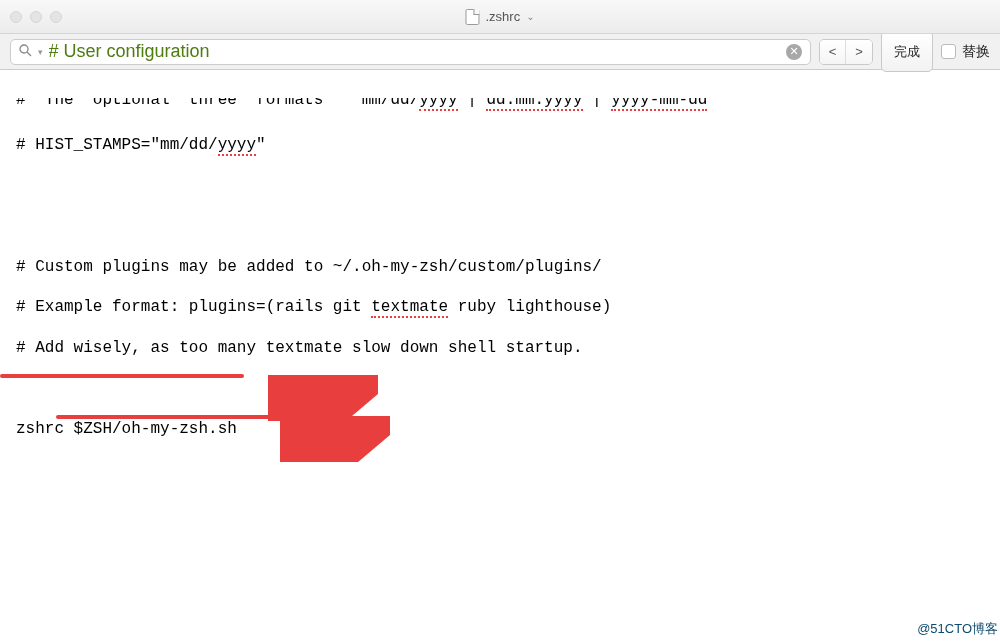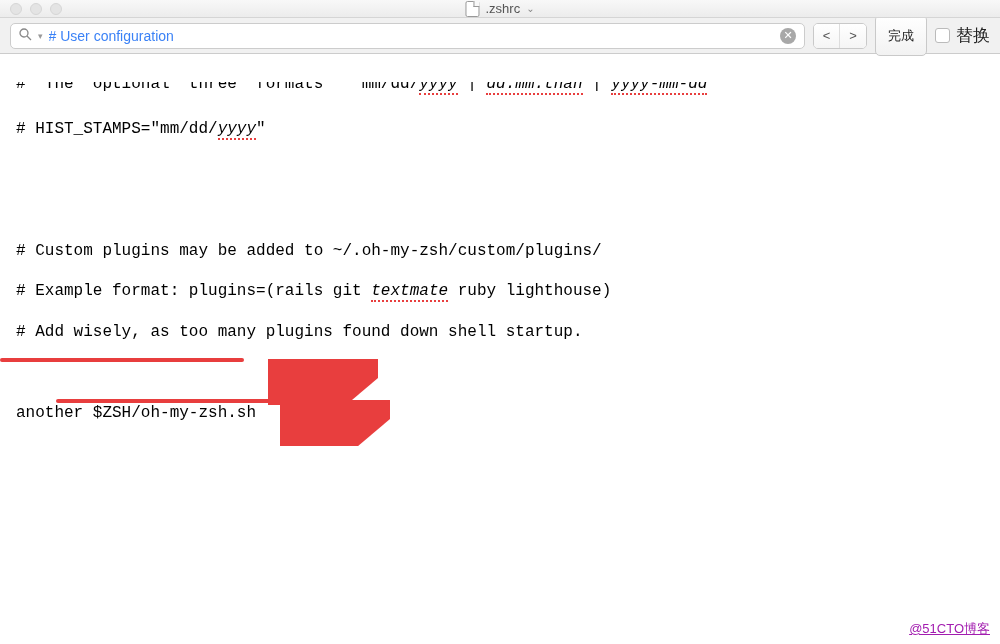--- a/index.html
+++ b/index.html
@@ -5,21 +5,21 @@
     * { margin: 0; padding: 0; box-sizing: border-box; }
     body {
       font-family: -apple-system, BlinkMacSystemFont, "Helvetica Neue", sans-serif;
       background: #fff;
       width: 1000px;
       height: 644px;
       overflow: hidden;
       position: relative;
     }
     .titlebar {
-      height: 18px;
+      height: 34px;
       background: linear-gradient(#f8f8f8, #ececec);
       border-bottom: 1px solid #d5d5d5;
       display: flex;
       align-items: center;
       padding: 4px 10px;
       position: relative;
     }
     .traffic-lights { display: flex; gap: 8px; }
     .traffic-light {
       width: 12px; height: 12px; border-radius: 50%;
@@ -53,21 +53,21 @@
       flex: 1; height: 26px;
       background: #fff; border: 1px solid #ccc;
       border-radius: 5px;
       display: flex; align-items: center;
       padding: 0 8px; gap: 6px;
     }
     .search-icon { color: #888; font-size: 14px; }
     .search-dd { color: #999; font-size: 9px; }
     .search-input {
       flex: 1; border: none; outline: none;
-      font-size: 14px; color: #3b82f6;
+      font-size: 18px; color: #4d7c0f;
       background: transparent;
     }
     .clear-btn {
       width: 16px; height: 16px; border-radius: 50%;
       background: #a8a8a8; color: #fff;
       display: flex; align-items: center; justify-content: center;
       font-size: 11px; cursor: pointer;
     }
     .nav-btns {
       display: flex; border: 1px solid #c9c9c9;
@@ -82,59 +82,59 @@
     .nav-btn:first-child { border-right: 1px solid #ddd; }
     .done-btn {
       height: 41px; padding: 5px 12px;
       border: 1px solid #c9c9c9; border-radius: 5px;
       background: linear-gradient(#fff, #f2f2f2);
       font-size: 13px; color: #222;
       display: flex; align-items: center; cursor: pointer;
     }
     .replace-group {
       display: flex; align-items: center; gap: 6px;
-      font-size: 17px; color: #222;
+      font-size: 14px; color: #222;
     }
     .replace-cb {
       width: 15px; height: 15px;
       border: 1px solid #bbb; border-radius: 3px;
       background: #fff;
     }
     .editor {
       padding: 8px 16px;
       font-family: "Andale Mono", "Menlo", "Courier New", monospace;
       font-size: 16px;
       line-height: 1.27;
       color: #000;
       white-space: pre;
       position: relative;
     }
     .line { position: relative; }
-    .spell-error { border-bottom: 2px dotted #e83e3e; font-style: italic; }
+    .spell-error { border-bottom: 2px dotted #e83e3e; }
     .truncated-top {
       position: relative;
       overflow: hidden;
       height: 16px;
     }
     .truncated-top .line { position: absolute; top: -8px; }
     .annotation-layer {
       position: absolute; top: 0; left: 0; width: 100%; height: 100%;
       pointer-events: none;
     }
     .red-underline {
       position: absolute; height: 4px; background: #e83e3e;
       border-radius: 2px;
     }
     .arrow {
       position: absolute;
     }
     .arrow svg { display: block; }
     .watermark {
-      position: absolute; bottom: 6px; right: 10px;
-      color: #a21caf; font-size: 13px; text-decoration: underline;
+      position: absolute; bottom: 6px; right: 2px;
+      color: #0c4a6e; font-size: 13px;
     }
   </style>
 </head>
 <body>
 
 <div class="titlebar">
   <div class="traffic-lights">
     <div class="traffic-light"></div>
     <div class="traffic-light"></div>
     <div class="traffic-light"></div>
@@ -163,29 +163,29 @@
     <div class="nav-btn">&gt;</div>
   </div>
   <div class="done-btn">完成</div>
   <div class="replace-group">
     <div class="replace-cb"></div>
     <span>替换</span>
   </div>
 </div>
 
 <div class="editor">
-<div class="truncated-top"><div class="line">#  The  optional  three  formats   "mm/dd/<span class="spell-error">yyyy</span>"|"<span class="spell-error">dd.mm.than</span>"|"<span class="spell-error">yyyy-mm-dd</span>"</div></div>
+<div class="truncated-top"><div class="line">#  The  optional  three  formats   "mm/dd/<span class="spell-error">yyyy</span>"|"<span class="spell-error">dd.mm.yyyy</span>"|"<span class="spell-error">yyyy-mm-dd</span>"</div></div>
 <div class="line"># HIST_STAMPS="mm/dd/<span class="spell-error">yyyy</span>"</div>
 <div class="line"> </div>
 <div class="line"> </div>
 <div class="line"># Custom plugins may be added to ~/.oh-my-zsh/custom/plugins/</div>
 <div class="line"># Example format: plugins=(rails git <span class="spell-error">textmate</span> ruby lighthouse)</div>
-<div class="line"># Add wisely, as too many plugins found down shell startup.</div>
-<div class="line"> </div>
-<div class="line">another $ZSH/oh-my-zsh.sh</div>
+<div class="line"># Add wisely, as too many textmate slow down shell startup.</div>
+<div class="line"> </div>
+<div class="line">zshrc $ZSH/oh-my-zsh.sh</div>
 <div class="line"> </div>
 
 
 
 
 
 
 
 
 

